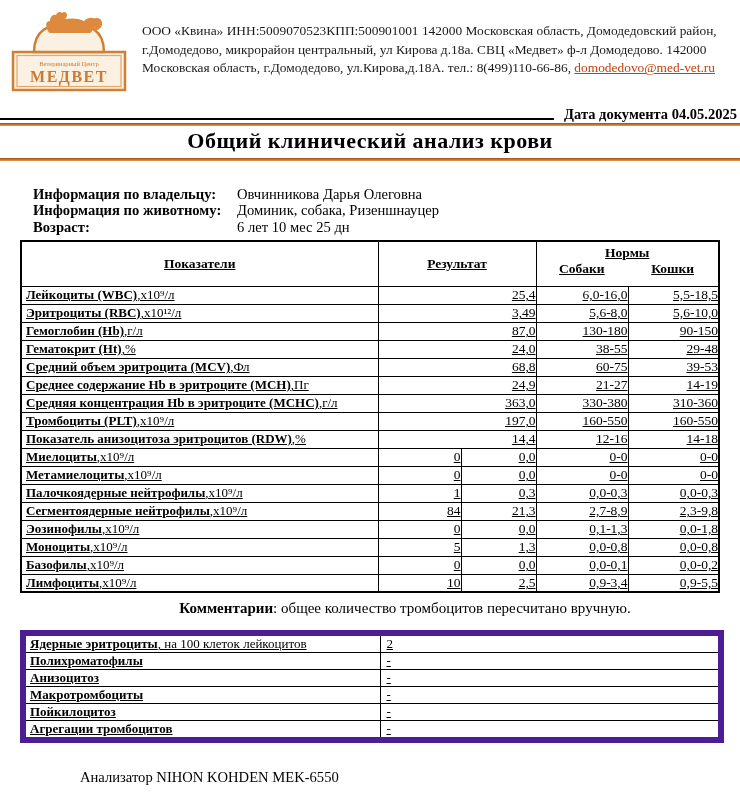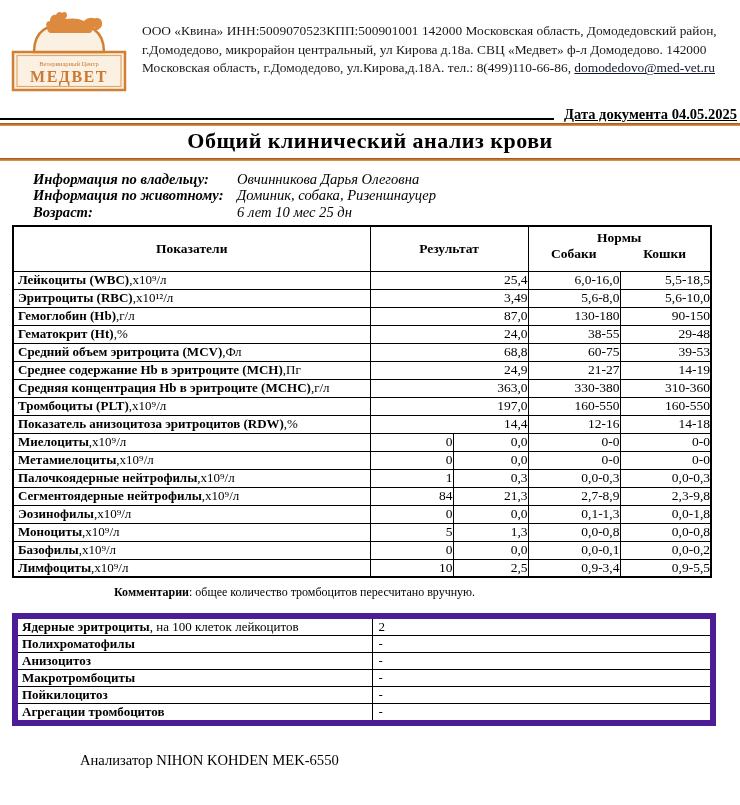--- a/index.html
+++ b/index.html
@@ -10,47 +10,47 @@
     font-family:"Liberation Serif", serif;
     overflow:hidden;
   }
   
   .header { display:flex; padding:10px 4px 0 10px; height:100px; }
   .logo-wrap { width:122px; flex:0 0 122px; }
   .header-text {
     padding:12px 0 0 10px; font-size:13.4px; line-height:18.6px;
     width:600px; color:#1a1a1a;
   }
-  .header-text a { color:#0f172a; text-decoration:underline;text-align:center; }
-  
-  .date-row { display:flex; align-items:flex-end; margin-top:6px;text-decoration:underline; }
+  .header-text a { color:#c2410c; text-decoration:underline;text-align:center; }
+  
+  .date-row { display:flex; align-items:flex-end; margin-top:6px; }
   .date-line { flex:1 1 auto; border-bottom:2px solid #000; margin-bottom:3px; }
   .date-text { font-weight:bold; font-size:14.5px; padding:0 3px 0 10px; white-space:nowrap; }
   .rule { height:3px; background:linear-gradient(#9c4f12,#e69a50); }
   .title-band { padding:2px 0 4px;border-radius:10px; }
   .doc-title { text-align:center; font-size:22px; font-weight:bold; letter-spacing:0.5px; }
   
-  .info { margin:10px 0 0 33px; font-size:14.6px;font-style:italic; }
+  .info { margin:25px 0 0 33px; font-size:14.6px; }
   .info-row { display:flex; line-height:16.4px; }
   .info-label { width:204px; font-weight:bold; }
   
-  table { border-collapse:collapse; table-layout:fixed; margin-left:12px; }
+  table { border-collapse:collapse; table-layout:fixed; margin-left:20px;text-decoration:underline; }
   table.main { width:698px; margin-top:5px; font-size:13px; border:2px solid #000; }
   table.main th, table.main td { border:1px solid #000; overflow:hidden; }
   col.c1{width:357px;} col.c2{width:83px;} col.c3{width:75px;} col.c4{width:92px;} col.c5{width:91px;}
   .head-row th { height:45px; font-size:13.5px; font-weight:bold; vertical-align:middle; }
   th.norms-cell { vertical-align:top; padding-top:3px; }
   .norms-split { display:flex; }
   .norms-split span { flex:1; text-align:center; }
   td.name { text-align:left; padding:0 2px 0 4px; height:18px; white-space:nowrap; }
   td.name .nm { font-weight:bold; }
   td.num { text-align:right; font-size:13.5px; }
   .leuko-head th { height:44px; vertical-align:bottom; padding-bottom:5px; font-size:13.5px; font-weight:bold; }
   
-  .comment { margin:7px 0 0 114px; font-size:12px; }
+  .comment { margin:7px 0 0 70px; font-size:15px;text-align:center; }
   .comment .nm { font-weight:bold; }
   
   table.extra { width:698px; margin-top:13px; font-size:13px; border:6px solid #4c1d95; }
   table.extra td { border:1px solid #000; height:16.5px; }
   col.e1{width:357px;} col.e2{width:341px;}
   td.ename { padding-left:4px; white-space:nowrap; }
   td.ename .nm { font-weight:bold; }
   td.evalue { padding-left:6px; text-align:left; }
   
   .footer { margin:26px 0 0 80px; font-size:14.6px; }

